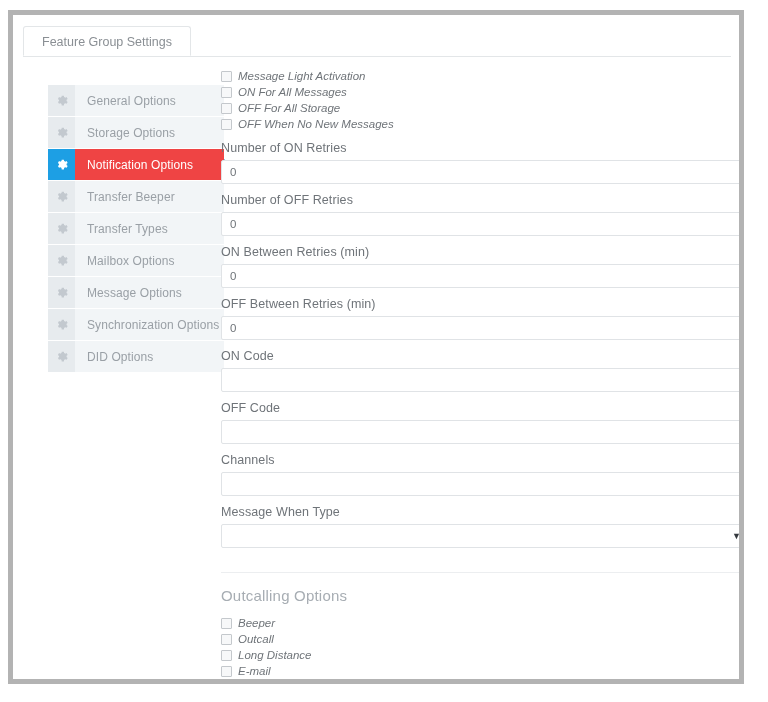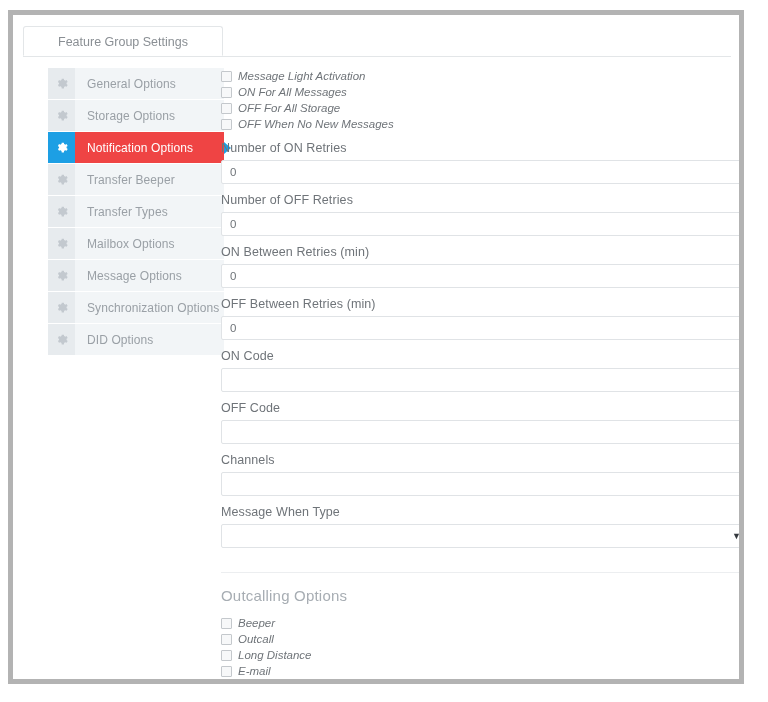--- a/index.html
+++ b/index.html
@@ -40,38 +40,38 @@
     top: 11px;
     right: 8px;
     height: 30px;
     border-bottom: 1px solid #e3e6e8;
   }
   .tab-item {
     position: absolute;
     left: 0;
     top: 0;
     height: 30px;
-    padding: 0 34px;
+    padding: 0 18px;
     line-height: 30px;
     font-size: 12.5px;
     color: #8a8f94;
     background: #ffffff;
     border: 1px solid #e3e6e8;
     border-bottom: 1px solid #ffffff;
     border-radius: 3px 3px 0 0;
     box-sizing: border-box;
     white-space: nowrap;
     cursor: pointer;
   }
 
   
   #sidebar {
     position: absolute;
     left: 11px;
-    top: 53px;
+    top: 70px;
     width: 176px;
     padding-left: 24px;
   }
   .nav-item {
     position: relative;
     display: flex;
     align-items: center;
     height: 31px;
     background: #f2f5f7;
     border-bottom: 1px solid #ffffff;

